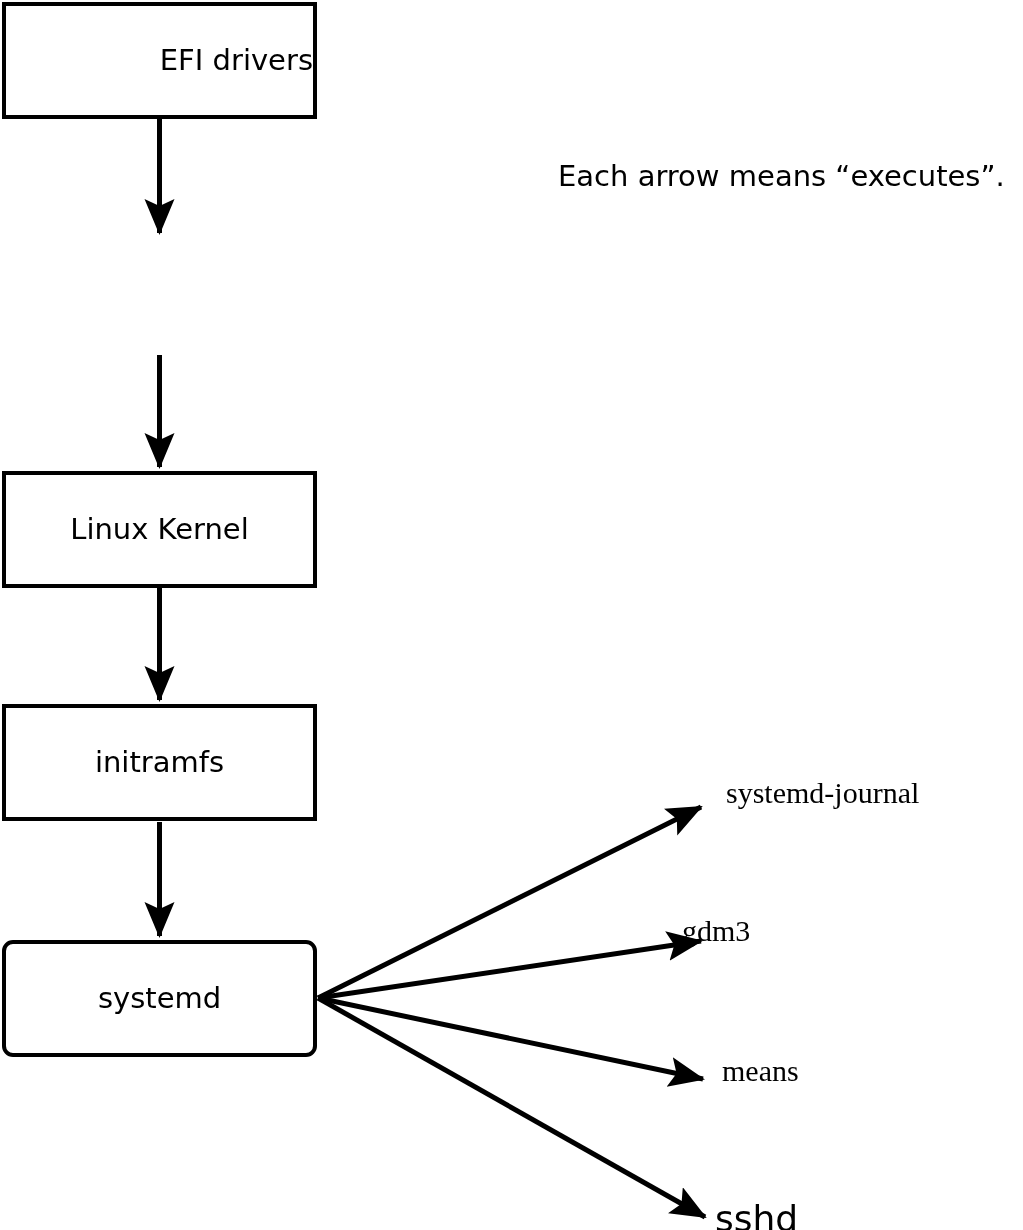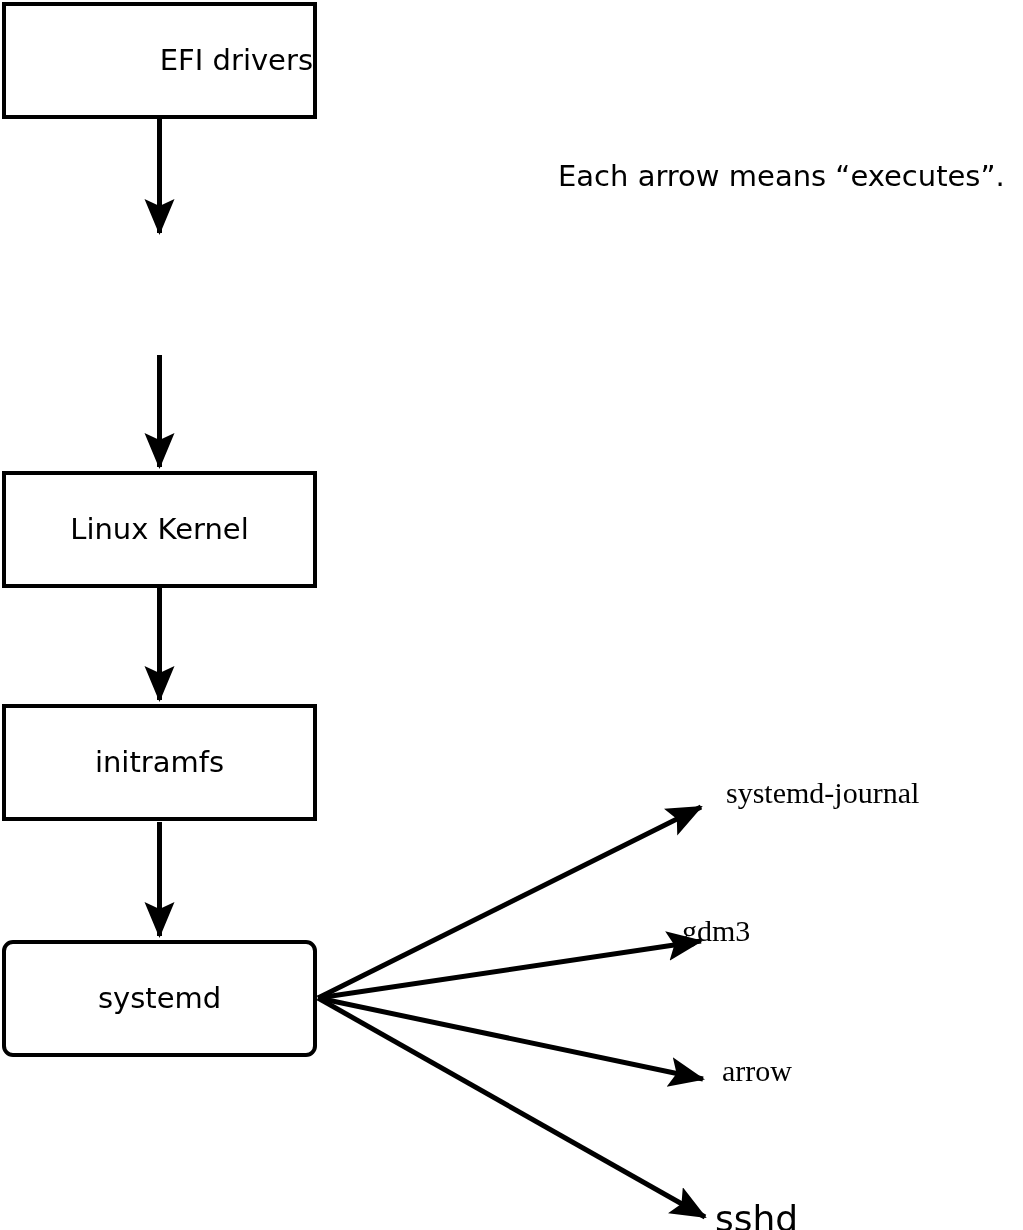--- a/index.html
+++ b/index.html
@@ -104,18 +104,18 @@
   </div>
   <div class="node node-kernel">
     <span>Linux Kernel</span>
   </div>
   <div class="node node-systemd">
     <span>systemd</span>
   </div>
 
   <div class="svc svc-mono svc-journal">systemd-journal</div>
   <div class="svc svc-mono svc-gdm3">gdm3</div>
-  <div class="svc svc-mono svc-getty">arrow</div>
+  <div class="svc svc-mono svc-getty">means</div>
   <div class="svc svc-sans svc-sshd">sshd</div>
 
   <div class="annotation">Each arrow means “executes”.</div>
 
 </div>
 
 </body></html>

